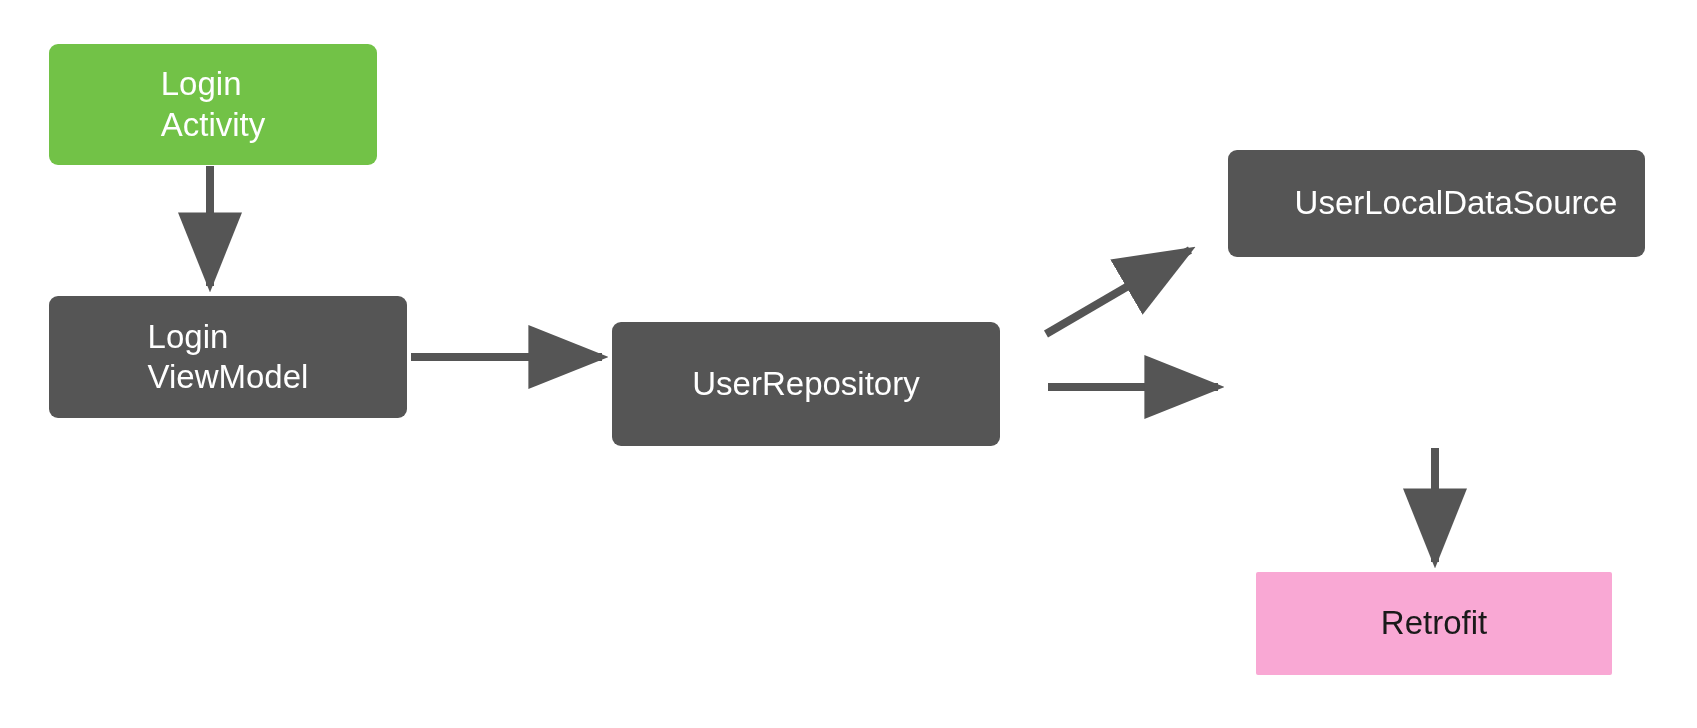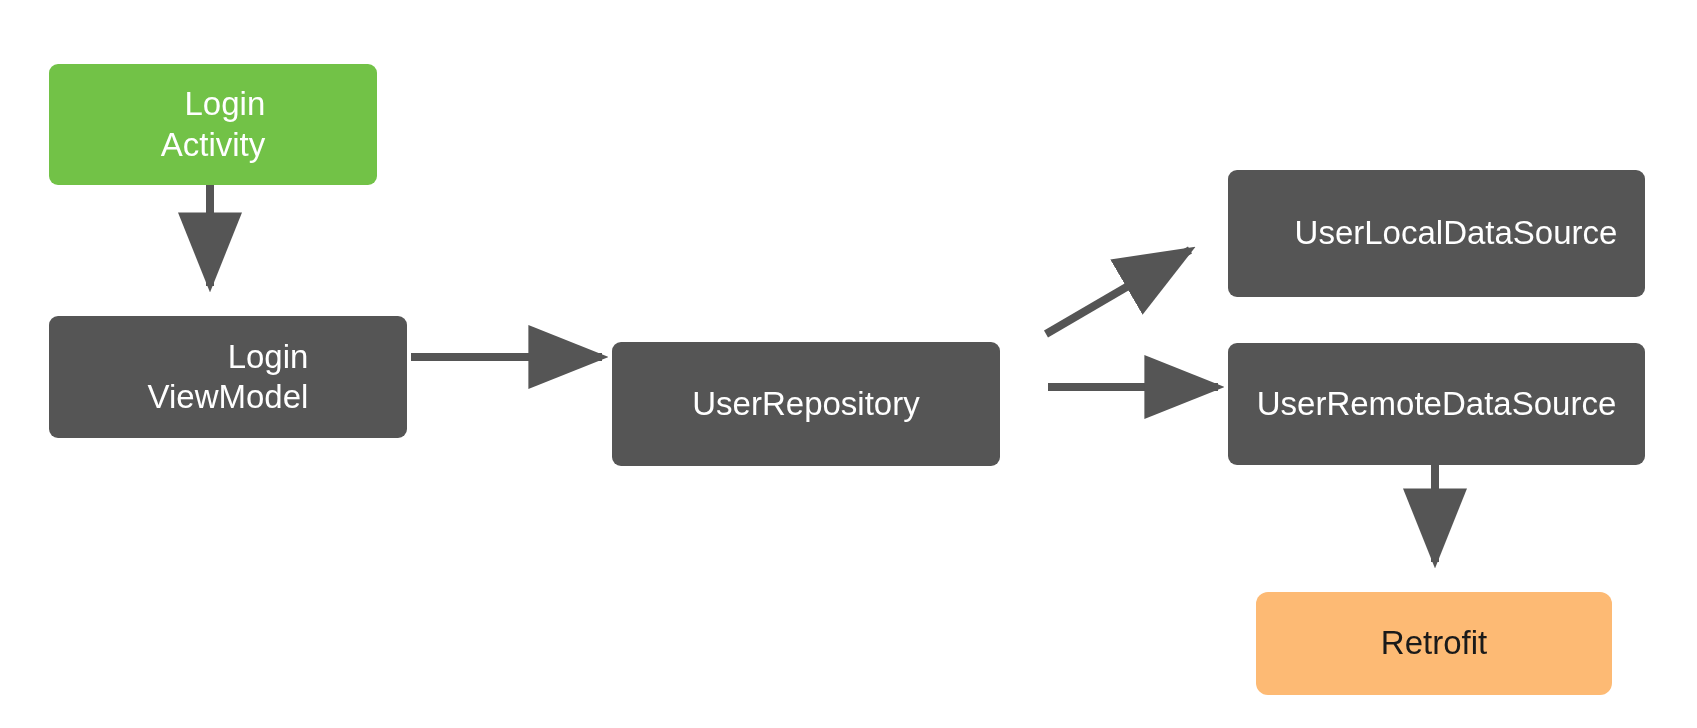--- a/index.html
+++ b/index.html
@@ -16,50 +16,49 @@
     width: 1697px;
     height: 728px;
     background: #ffffff;
     overflow: hidden;
   }
   .node {
     position: absolute;
     display: flex;
     align-items: center;
     justify-content: center;
-    text-align: right;
+    text-align: left;
     box-sizing: border-box;
     line-height: 1.22;
     white-space: pre-line;
     user-select: none;
-    margin-top: 20px;
   }
   .node-dark {
     background: #555555;
     color: #ffffff;
     border-radius: 9px;
     font-size: 33px;
   }
   .node-green {
     background: #72c247;
     color: #ffffff;
     border-radius: 9px;
     font-size: 33px;
   }
   .node-light {
-    background: #fdba74;
+    background: #f9a8d4;
     color: #1a1a1a;
-    border-radius: 12px;
+    border-radius: 2px;
     font-size: 33px;
   }
   
   #node-login-activity      { left: 49px;   top: 44px;  width: 328px; height: 121px; }
   #node-login-viewmodel     { left: 49px;   top: 296px; width: 358px; height: 122px; }
   #node-user-repository     { left: 612px;  top: 322px; width: 388px; height: 124px; }
-  #node-user-local-ds       { left: 1228px; top: 150px; width: 417px; height: 127px; padding-left: 39px; }
+  #node-user-local-ds       { left: 1228px; top: 150px; width: 417px; height: 107px; padding-left: 39px; }
   #node-user-remote-ds      { left: 1228px; top: 323px; width: 417px; height: 122px; }
   #node-retrofit            { left: 1256px; top: 572px; width: 356px; height: 103px; }
 
   #edge-layer {
     position: absolute;
     left: 0;
     top: 0;
     width: 1697px;
     height: 728px;
     pointer-events: none;
@@ -101,17 +100,16 @@
   <div class="node node-green" id="node-login-activity">Login
 Activity</div>
 
   <div class="node node-dark" id="node-login-viewmodel">Login
 ViewModel</div>
 
   <div class="node node-dark" id="node-user-repository">UserRepository</div>
 
   <div class="node node-dark" id="node-user-local-ds">UserLocalDataSource</div>
 
-  <div class="node node-dark" id="node-user-remote-ds">UserRemoteDataSource</div>
 
   <div class="node node-light" id="node-retrofit">Retrofit</div>
 
 </div>
 
 </body></html>

